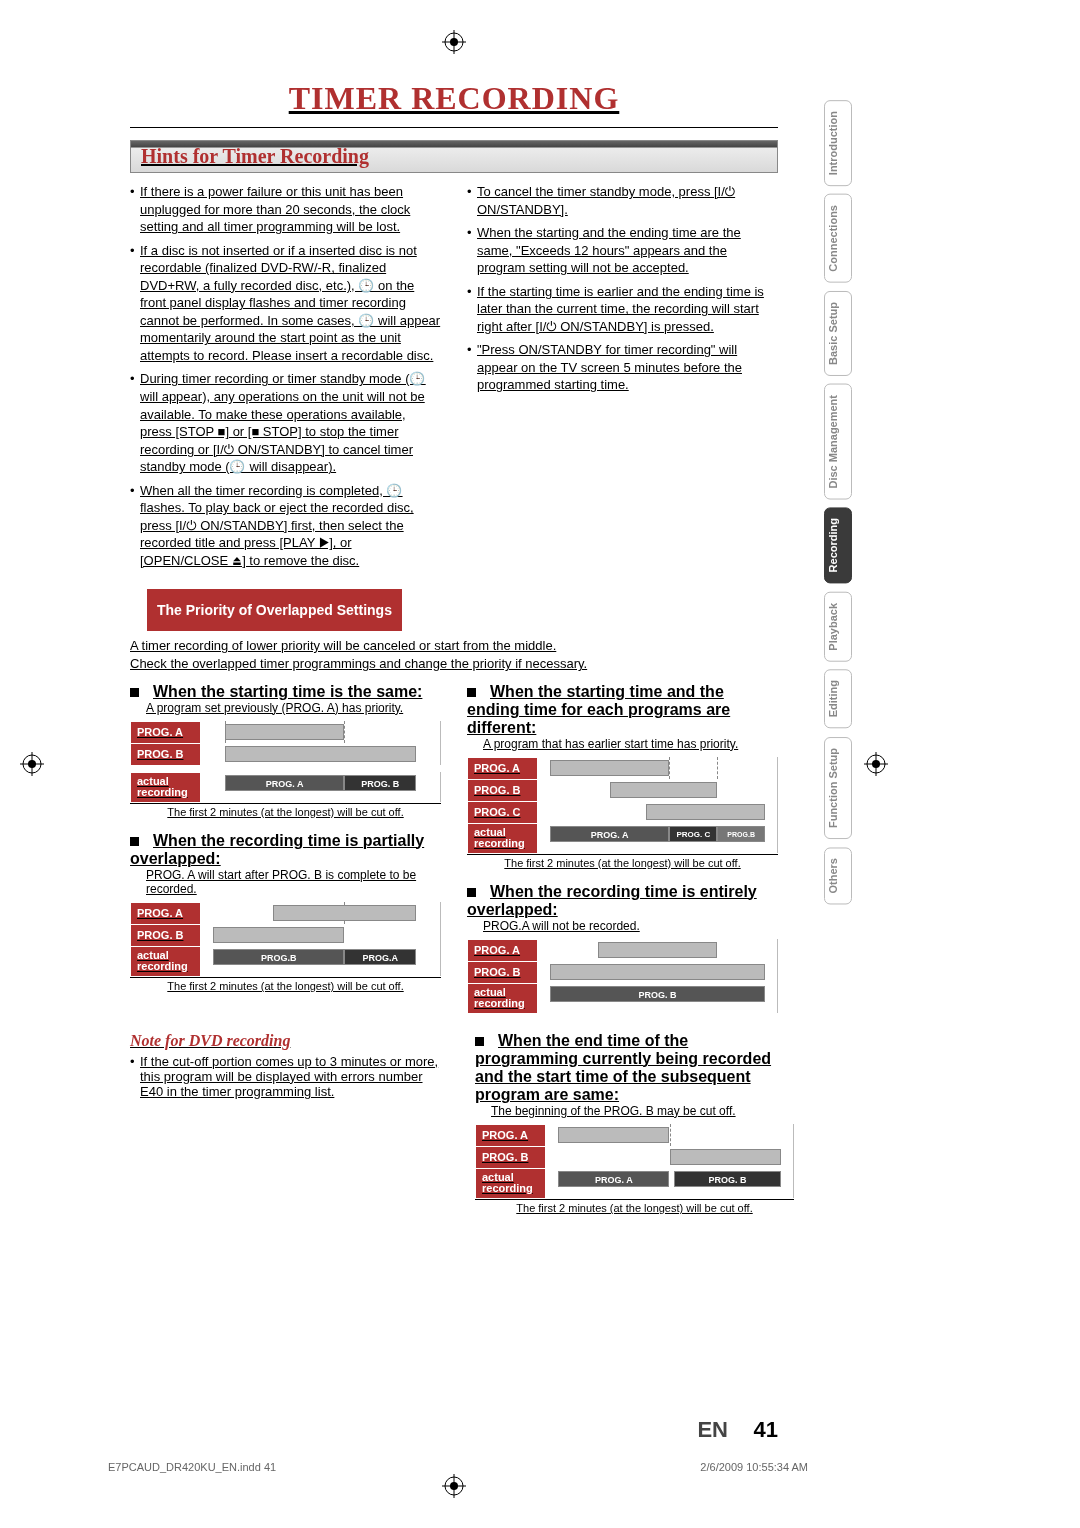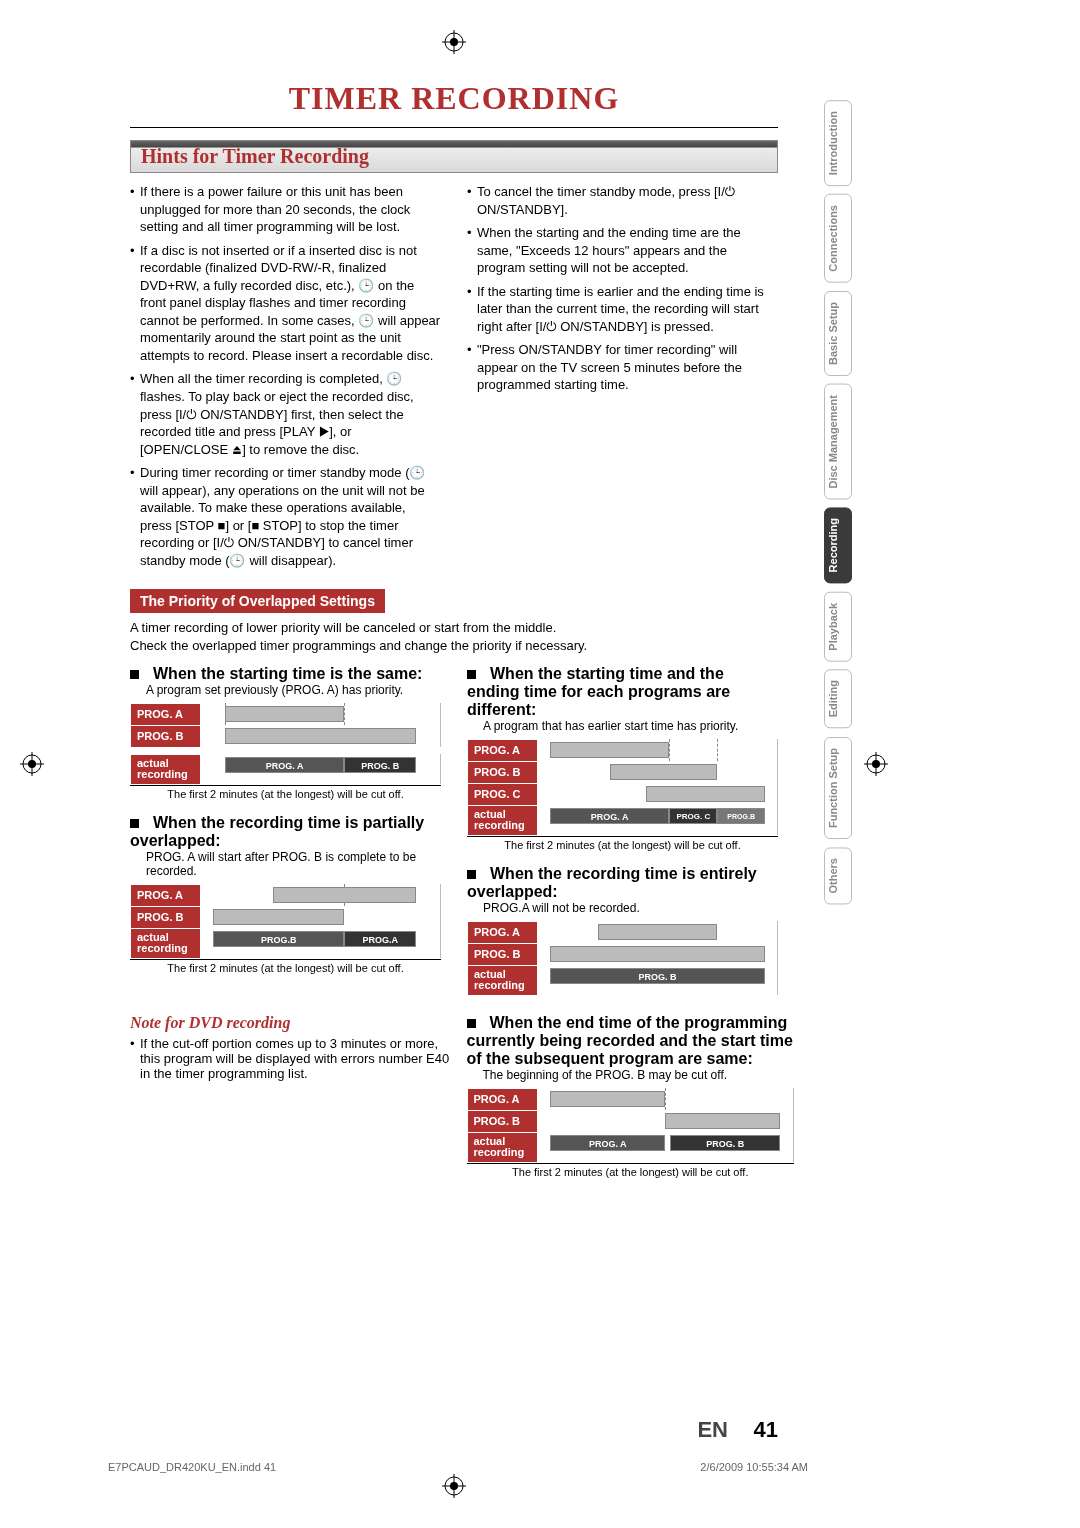--- a/index.html
+++ b/index.html
@@ -11,20 +11,21 @@
     color: #000;
     width: 1080px;
     height: 1528px;
     position: relative;
   }
   .page {
     padding: 80px 100px 30px 100px;
     position: relative;
     width: 908px;
     height: 1528px;
+    text-decoration: underline;
   }
   .register-top, .register-bottom, .register-left, .register-right {
     position: absolute;
     width: 24px; height: 24px;
     display: flex; align-items: center; justify-content: center;
     font-size: 20px;
   }
   .register-top { left: 50%; top: 30px; transform: translateX(-50%); }
   .register-bottom { left: 50%; bottom: 30px; transform: translateX(-50%); }
   .register-left { left: 20px; top: 50%; transform: translateY(-50%); }
@@ -61,22 +62,22 @@
     line-height: 1.35;
   }
   .col { flex: 1; }
   .bullet-list { margin: 0; padding: 0; list-style: none; }
   .bullet-list li { position: relative; padding-left: 10px; margin-bottom: 6px; }
   .bullet-list li::before { content: "•"; position: absolute; left: 0; top: 0; }
   .sub-header {
     background: #b03030;
     color: #fff;
     font-weight: bold;
-    padding: 4px 10px;
-    margin: 14px 30px 6px 30px;
+    padding: 13px 10px;
+    margin: 14px 30px 6px 47px;
     font-size: 14px;
     display: inline-block;
   }
   .body-block {
     margin: 0 30px;
     font-size: 13px;
     line-height: 1.35;
   }
   .scenario-cols {
     display: flex;
@@ -101,21 +102,20 @@
     padding: 0; position: relative; height: 22px;
     border-left: 1px solid #bbb; border-right: 1px solid #bbb;
   }
   .barseg {
     position: absolute; top: 3px; height: 16px; background:#bbb;
     border: 1px solid #888;
   }
   .cutline { text-align: center; font-size: 11px; border-top:1px solid #000; padding-top:2px; margin:0 0 2px 0;}
   .dvd-note {
     margin: 10px 14px 0 30px;
-    gap: 9px;
   }
   .dvd-title {
     font-family: Georgia, serif;
     font-style: italic;
     font-weight: bold;
     font-size: 16px;
     color: #b03030;
     margin-bottom: 4px;
   }
   .side-tabs {
@@ -201,22 +201,22 @@
 
   <div class="title">TIMER RECORDING</div>
   <hr class="hr-under-title">
 
   <div class="section-header">Hints for Timer Recording</div>
 
   <div class="columns">
     <ul class="bullet-list col">
       <li>If there is a power failure or this unit has been unplugged for more than 20 seconds, the clock setting and all timer programming will be lost.</li>
       <li>If a disc is not inserted or if a inserted disc is not recordable (finalized DVD-RW/-R, finalized DVD+RW, a fully recorded disc, etc.), 🕒 on the front panel display flashes and timer recording cannot be performed. In some cases, 🕒 will appear momentarily around the start point as the unit attempts to record. Please insert a recordable disc.</li>
+      <li>During timer recording or timer standby mode (🕒 will appear), any operations on the unit will not be available. To make these operations available, press [STOP ■] or [■ STOP] to stop the timer recording or [I/⏻ ON/STANDBY] to cancel timer standby mode (🕒 will disappear).</li>
       <li>When all the timer recording is completed, 🕒 flashes. To play back or eject the recorded disc, press [I/⏻ ON/STANDBY] first, then select the recorded title and press [PLAY ▶], or [OPEN/CLOSE ⏏] to remove the disc.</li>
-      <li>During timer recording or timer standby mode (🕒 will appear), any operations on the unit will not be available. To make these operations available, press [STOP ■] or [■ STOP] to stop the timer recording or [I/⏻ ON/STANDBY] to cancel timer standby mode (🕒 will disappear).</li>
     </ul>
     <ul class="bullet-list col">
       <li>To cancel the timer standby mode, press [I/⏻ ON/STANDBY].</li>
       <li>When the starting and the ending time are the same, "Exceeds 12 hours" appears and the program setting will not be accepted.</li>
       <li>If the starting time is earlier and the ending time is later than the current time, the recording will start right after [I/⏻ ON/STANDBY] is pressed.</li>
       <li>"Press ON/STANDBY for timer recording" will appear on the TV screen 5 minutes before the programmed starting time.</li>
     </ul>
   </div>
 
   <div class="sub-header">The Priority of Overlapped Settings</div>

